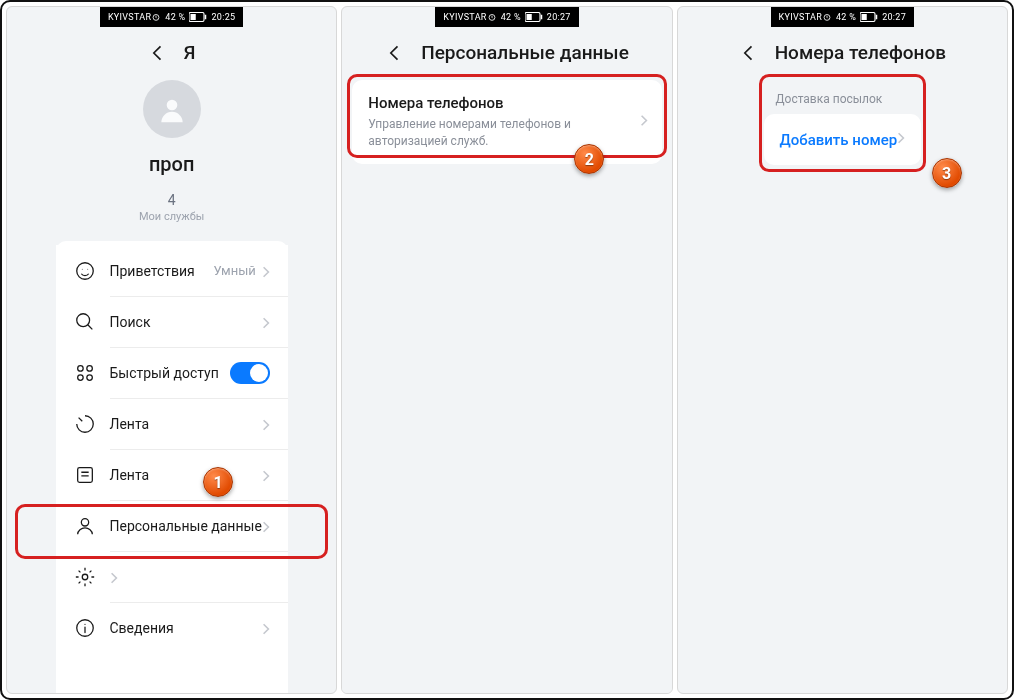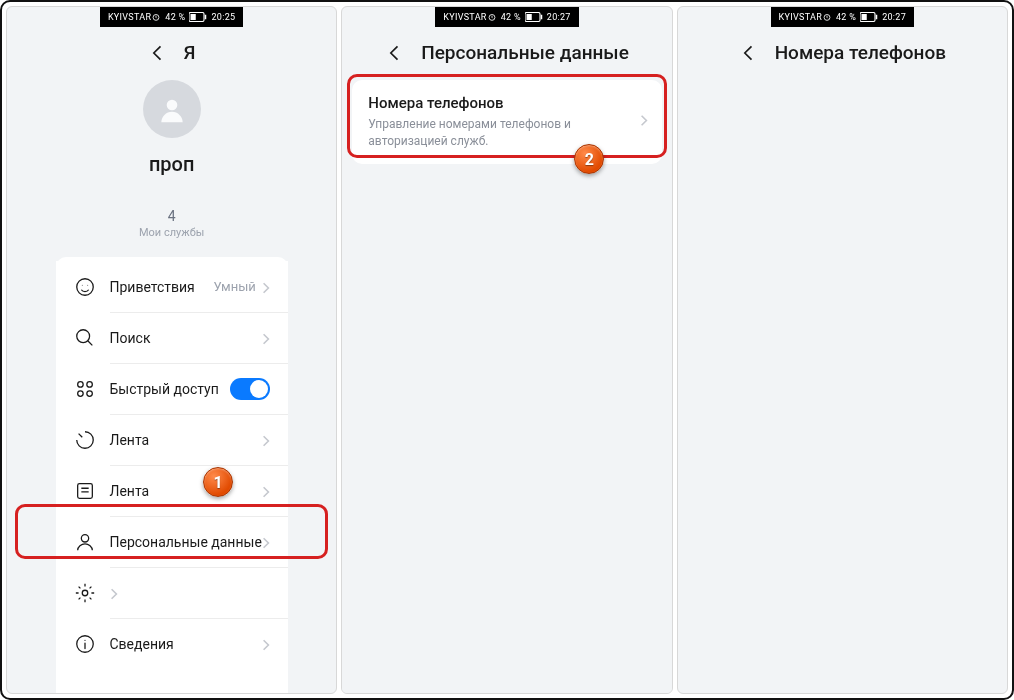--- a/index.html
+++ b/index.html
@@ -60,21 +60,21 @@
     align-items: center;
     padding: 4px 0 18px;
   }
   .avatar {
     width: 58px; height: 58px; border-radius: 50%;
     background: #d6d9de;
     display: flex; align-items: center; justify-content: center;
     margin-bottom: 14px;
   }
   .avatar svg { width: 32px; height: 32px; fill: #fafbfc; }
-  .profile-name { font-size: 20px; font-weight: 500; color: #1a1a1a; margin-bottom: 32px; }
+  .profile-name { font-size: 20px; font-weight: 500; color: #1a1a1a; margin-bottom: 16px; }
   .profile-count { font-size: 14px; color: #6b7280; }
   .profile-sub { font-size: 11px; color: #9da3ae; margin-top: 2px; }
 
   .menu {
     background: #fff;
     border-radius: 10px 10px 0 0;
     margin: 0;
     flex: 1;
     padding-top: 4px;
   }
@@ -371,15 +371,28 @@
       </span>
     </div>
     <div class="header">
       <span class="back">
         <svg viewBox="0 0 24 24" width="20" height="20">
             <path d="M15 4 L7 12 L15 20" fill="none" stroke="#1a1a1a" stroke-width="2"></path>
           </svg>
       </span>
       <span class="title">Номера телефонов</span>
     </div>
+    <div class="body">
+      <div class="sect-label">Доставка посылок</div>
+      <div class="link-row">
+        <span class="ltext">Добавить номер</span>
+        <span class="lchev"><svg viewBox="0 0 10 16">
+              <path d="M2 2l6 6-6 6"></path>
+            </svg></span>
+      </div>
+      <div class="highlight" style="left:5px; right:5px; top:-2px; height:98px;"></div>
+      <div class="badge" style="left:178px; top:82px;">
+          <span>3</span>
+        </div>
+    </div>
   </div>
 
 </div>
 
 </body></html>

